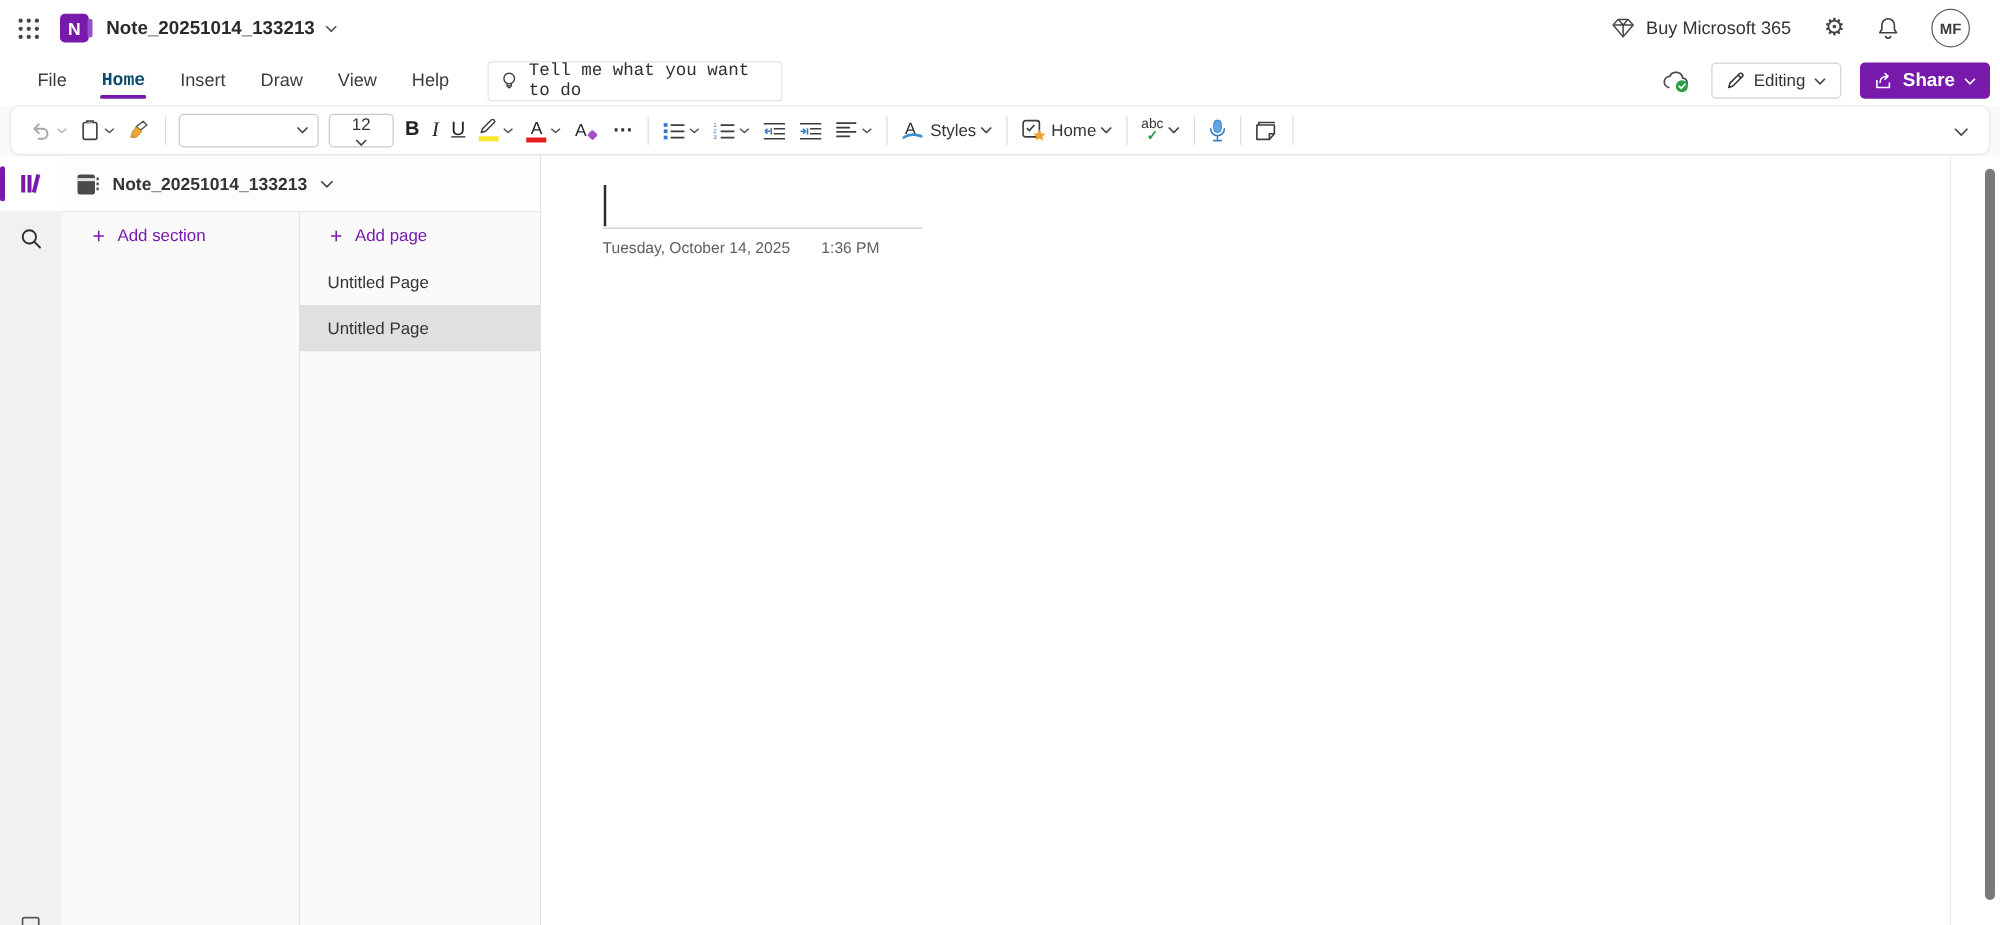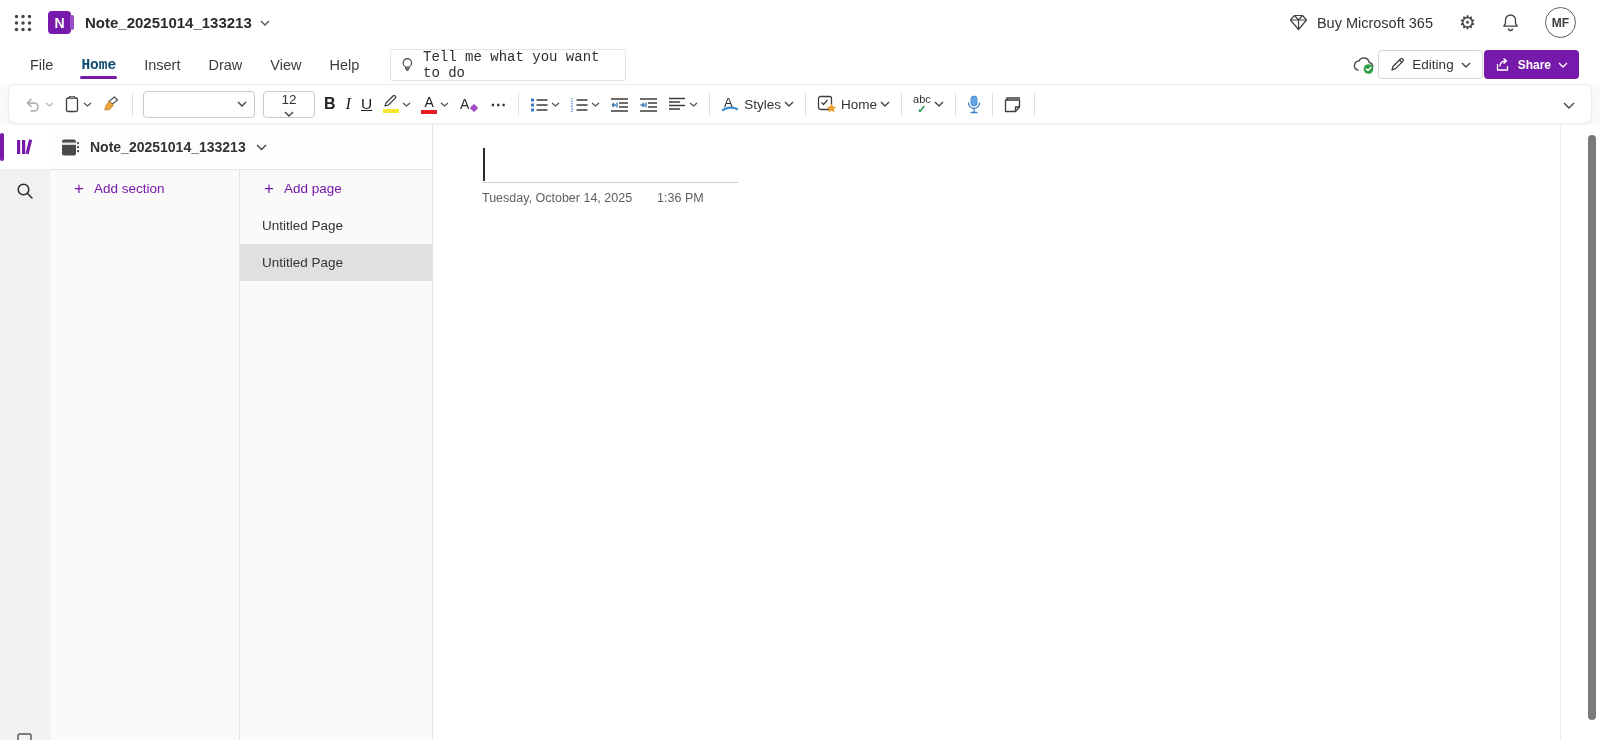--- a/index.html
+++ b/index.html
@@ -25,25 +25,25 @@
   
   .tabrow { position:absolute; top:45px; left:0; right:0; height:39px; background:#fff;
     display:flex; align-items:center; padding-left:16px; }
   .tab { position:relative; padding:0 14px; font-size:14.5px; color:#3c3c3c; height:39px;
     display:flex; align-items:center; cursor:pointer; }
   .tab.active { font-weight:700; color:#0c4a6e;font-family:Liberation Mono, monospace; }
   .tab.active::after { content:""; position:absolute; left:13px; right:13px; bottom:5px; height:3px;
     background:#7719AA; border-radius:2px; }
   .tellme { margin-left:17px; width:236px; height:32px; background:#fff; border:1px solid #e3e3e3;
     border-radius:3px; display:flex; align-items:center; gap:9px; padding:0 10px; font-size:14px; color:#2f2f2f; cursor:text;font-family:Liberation Mono, monospace; }
-  .tab-right { margin-left:auto; display:flex; align-items:center; gap:1px; padding-right:21px; }
+  .tab-right { margin-left:auto; display:flex; align-items:center; gap:15px; padding-right:8px; }
   .btn-editing { height:29px; border:1px solid #d4d4d4; border-radius:4px; background:#fff;
     display:flex; align-items:center; gap:7px; padding:0 11px; font-size:13.5px; color:#333; cursor:pointer; }
   .btn-share { height:29px; border-radius:4px; background:#7719AA; color:#fff;
-    display:flex; align-items:center; gap:7px; padding:0 11px; font-size:12px; font-weight:600; cursor:pointer; }
+    display:flex; align-items:center; gap:7px; padding:0 11px; font-size:15px; font-weight:600; cursor:pointer; }
 
   
   .tbwrap { position:absolute; top:84px; left:0; right:0; height:41px; background:#fafafa; }
   .tbbox { position:absolute; left:8px; right:8px; top:0; height:40px; background:#fff;
     border:1px solid #ececec; border-radius:8px; box-shadow:0 1px 3px rgba(0,0,0,.05);
     display:flex; align-items:center; padding:0 10px; }
   .tbtn { display:flex; align-items:center; gap:3px; padding:0 5px; height:30px; color:#3b3b3b;
     cursor:pointer; border-radius:3px; }
   .tdiv { width:1px; height:23px; background:#dedede; margin:0 6px; flex:none; }
   .chev { flex:none; }

